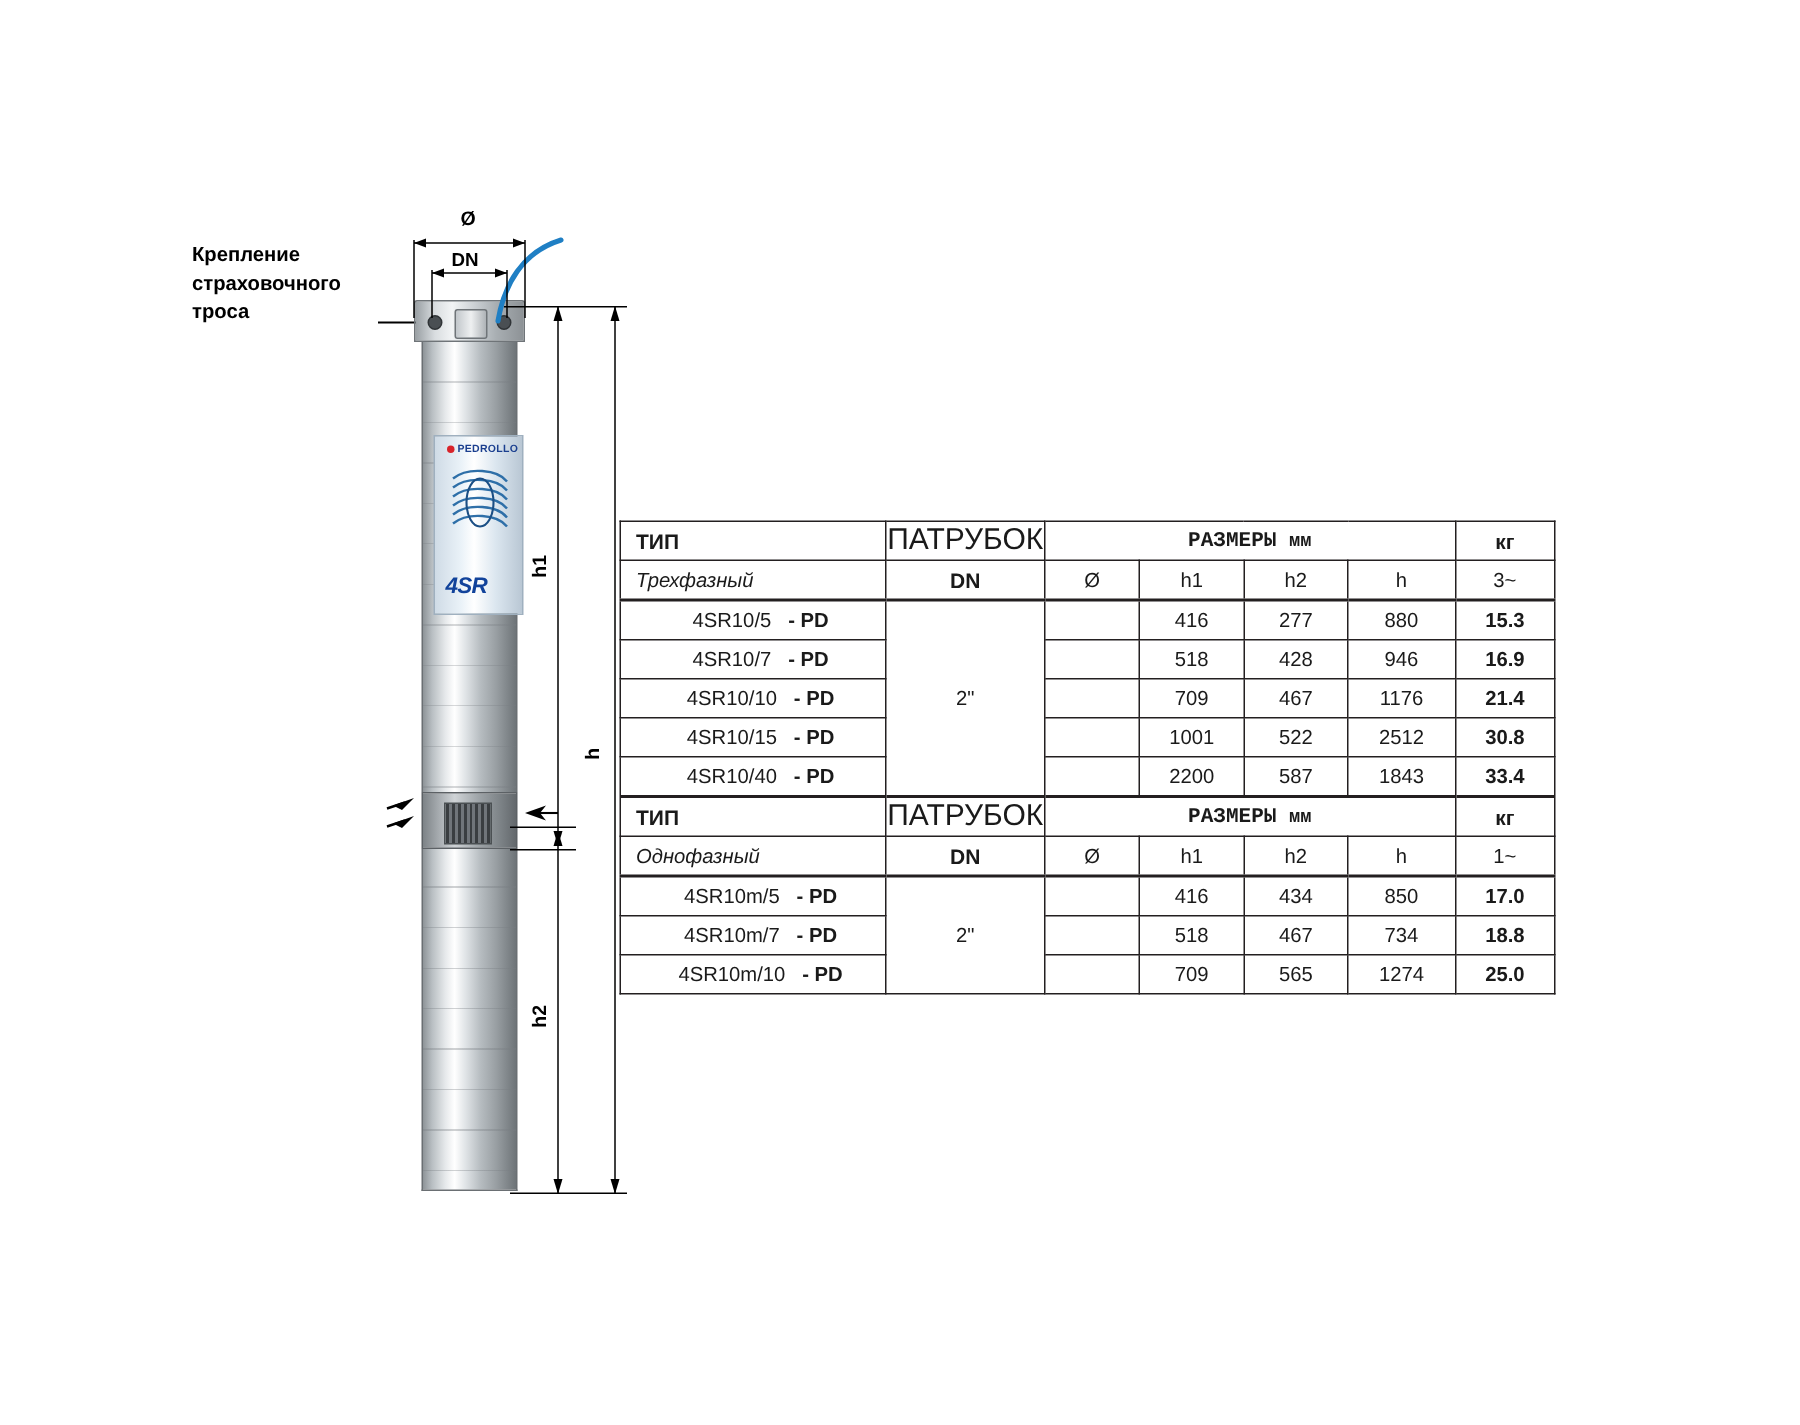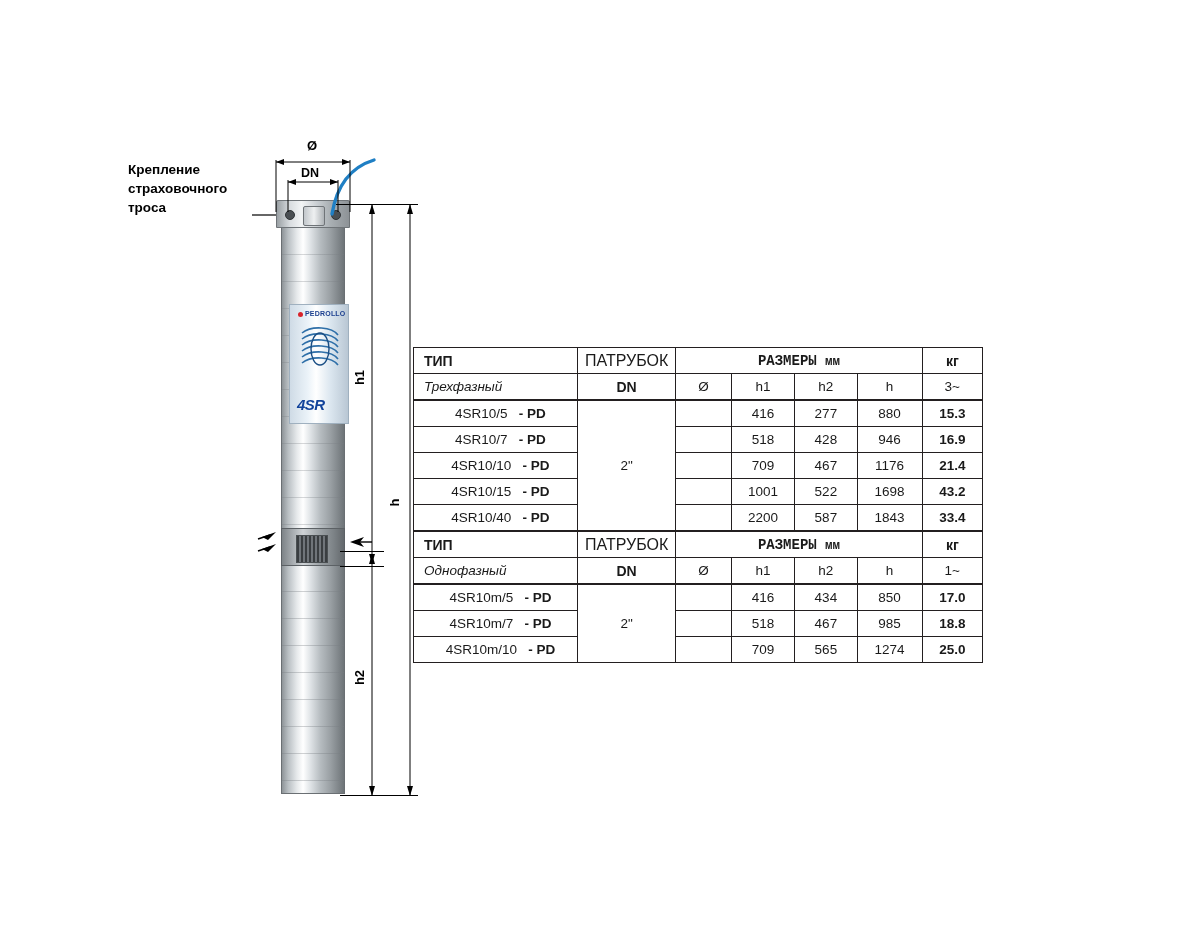--- a/index.html
+++ b/index.html
@@ -124,21 +124,20 @@
       rgba(255,255,255,0) 0 26px,
       rgba(120,125,130,0.30) 26px 27px);
   }
   .label-plate {
     position: absolute;
     left: 7px; top: 62px;
     width: 60px; height: 120px;
     background: linear-gradient(to right, #cfdbe6 0%, #eaf2f8 30%, #ffffff 45%, #dbe6ef 70%, #b9c7d4 100%);
     border: 1px solid #9fb0bf;
     box-sizing: border-box;
-    margin-top: 14px;
   }
   .brand {
     position: absolute;
     left: 8px; top: 5px;
     font-size: 7px;
     font-weight: bold;
     color: #1b3f8f;
     letter-spacing: .2px;
   }
   .brand .dot {
@@ -188,21 +187,21 @@
 
   
   .tbl-wrap {
     position: absolute;
     left: 413px;
     top: 347px;
     width: 598px;
   }
   table.specs {
     border-collapse: collapse;
-    width: 570px;
+    width: 624px;
     font-size: 13.5px;
     padding-left: 29px;
   }
   table.specs td, table.specs th {
     border: 1px solid #231f20;
     padding: 0;
     text-align: center;
     height: 25px;
     font-weight: normal;
     color: #1a1a1a;
@@ -214,21 +213,21 @@
     font-weight: bold !important;
     font-size: 14px;
   }
   .sub-type {
     width: 165px;
     text-align: left !important;
     padding-left: 10px !important;
     font-size: 13.5px;
     font-style: italic;
   }
-  .hd-dn { width: 100px; font-weight: bold; font-size: 16px; }
+  .hd-dn { width: 100px; font-weight: bold; font-size: 20px; }
   .sub-dn { width: 100px; font-weight: bold !important; font-size: 14px; }
   .hd-dims { font-weight: bold !important; font-size: 14px; font-family: Liberation Mono, monospace; }
   .hd-dims .small { font-weight: bold; font-size: 12.5px; }
   .hd-kg { width: 65px; font-weight: bold !important; font-size: 14px; }
   .col-d { width: 62px; }
   .col-h1 { width: 68px; }
   .col-h2 { width: 68px; }
   .col-h { width: 70px; }
   .cell-model {
     text-align: center;
@@ -390,22 +389,22 @@
       <td class="col-h1">709</td>
       <td class="col-h2">467</td>
       <td class="col-h">1176</td>
       <td class="cell-weight">21.4</td>
     </tr>
     <tr>
       <td class="cell-model"><span>4SR10/15</span> &nbsp; <span class="pd">- PD</span></td>
       <td class="col-d"></td>
       <td class="col-h1">1001</td>
       <td class="col-h2">522</td>
-      <td class="col-h">1698</td>
-      <td class="cell-weight">43.2</td>
+      <td class="col-h">2512</td>
+      <td class="cell-weight">30.8</td>
     </tr>
     <tr>
       <td class="cell-model"><span>4SR10/40</span> &nbsp; <span class="pd">- PD</span></td>
       <td class="col-d"></td>
       <td class="col-h1">2200</td>
       <td class="col-h2">587</td>
       <td class="col-h">1843</td>
       <td class="cell-weight">33.4</td>
     </tr>
 
@@ -435,21 +434,21 @@
       <td class="col-h1 thickline">416</td>
       <td class="col-h2 thickline">434</td>
       <td class="col-h thickline">850</td>
       <td class="cell-weight thickline">17.0</td>
     </tr>
     <tr>
       <td class="cell-model"><span>4SR10m/7</span> &nbsp; <span class="pd">- PD</span></td>
       <td class="col-d"></td>
       <td class="col-h1">518</td>
       <td class="col-h2">467</td>
-      <td class="col-h">985</td>
+      <td class="col-h">734</td>
       <td class="cell-weight">18.8</td>
     </tr>
     <tr>
       <td class="cell-model"><span>4SR10m/10</span> &nbsp; <span class="pd">- PD</span></td>
       <td class="col-d"></td>
       <td class="col-h1">709</td>
       <td class="col-h2">565</td>
       <td class="col-h">1274</td>
       <td class="cell-weight">25.0</td>
     </tr>

